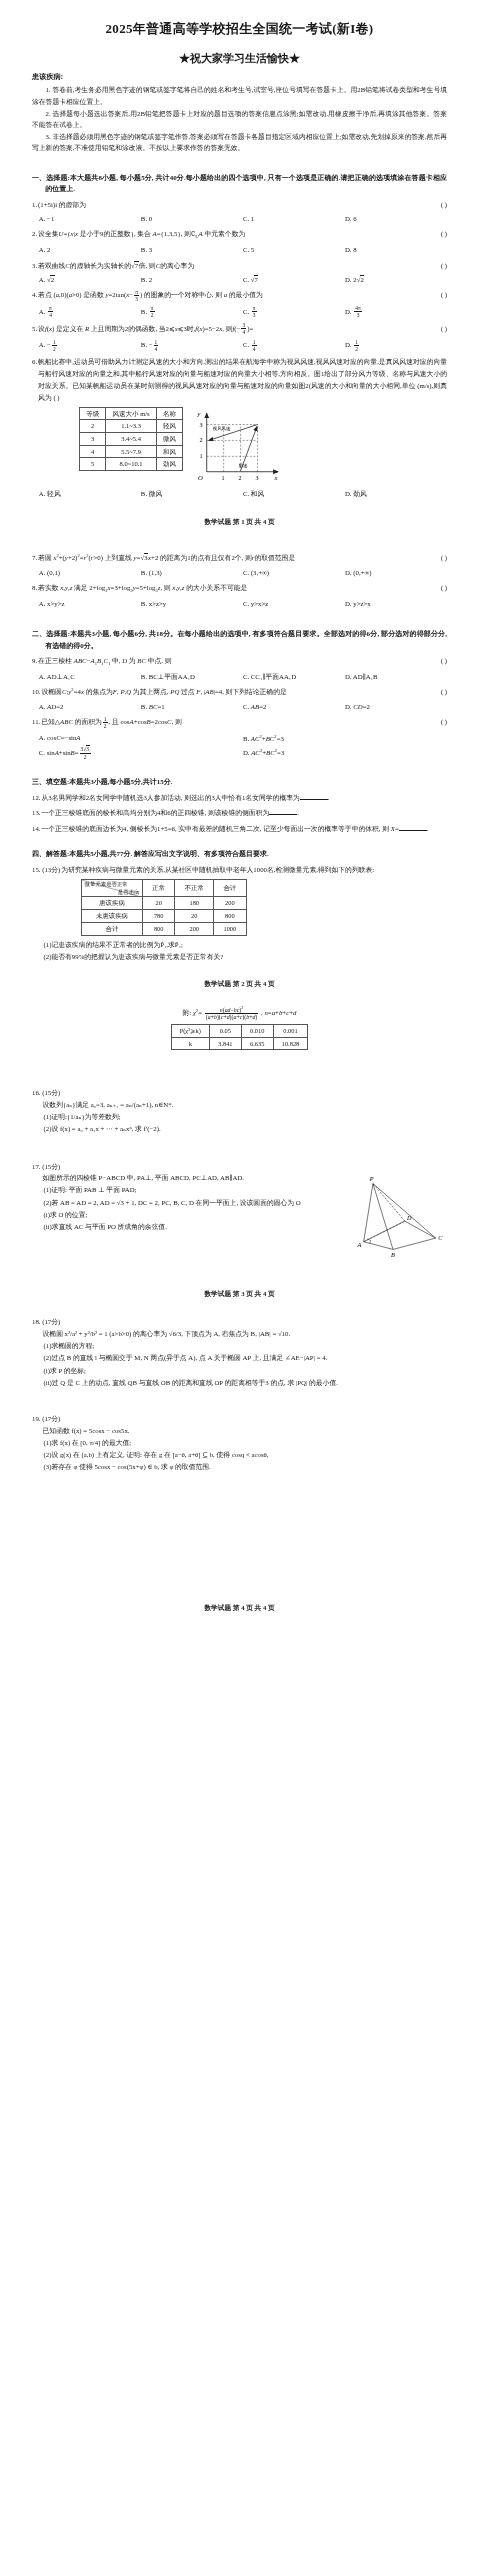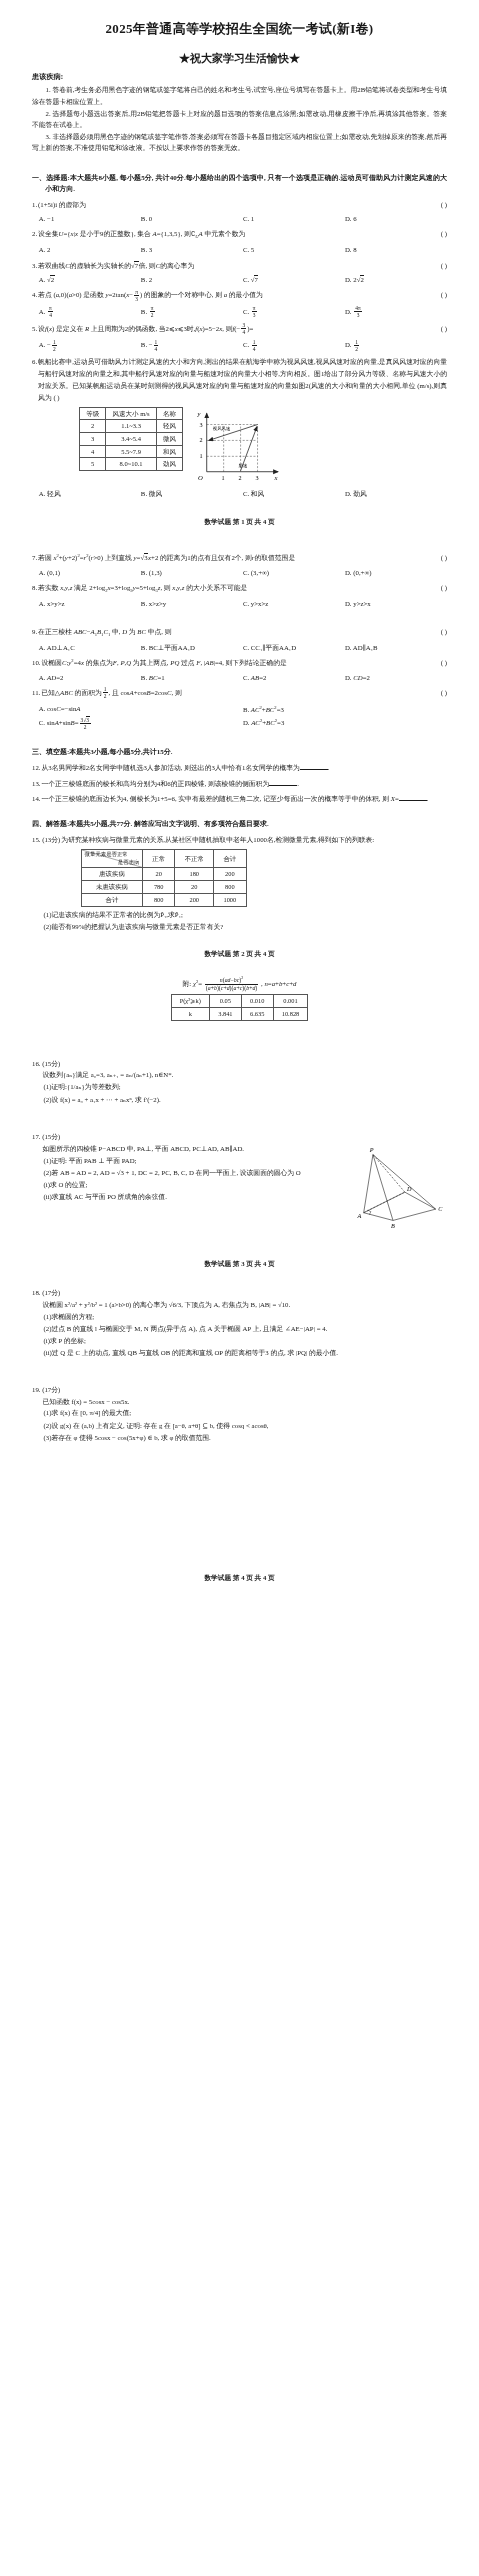--- a/index.html
+++ b/index.html
@@ -166,21 +166,21 @@
 <div class="page">
 
   <h1 class="exam-title">2025年普通高等学校招生全国统一考试(新I卷)</h1>
   <div class="wish-line">★祝大家学习生活愉快★</div>
   <div class="notice-title">患该疾病:</div>
   <div class="notice-item">1. 答卷前,考生务必用黑色字迹的钢笔或签字笔将自己的姓名和考生号,试室号,座位号填写在答题卡上。用2B铅笔将试卷类型和考生号填涂在答题卡相应位置上。</div>
   <div class="notice-item">2. 选择题每小题选出答案后,用2B铅笔把答题卡上对应的题目选项的答案信息点涂黑;如需改动,用橡皮擦干净后,再填涂其他答案。答案不能答在试卷上。</div>
   <div class="notice-item">3. 非选择题必须用黑色字迹的钢笔或签字笔作答,答案必须写在答题卡各题目指定区域内相应位置上;如需改动,先划掉原来的答案,然后再写上新的答案,不准使用铅笔和涂改液。不按以上要求作答的答案无效。</div>
 
   <div style="height:11.3px"></div>
-  <div class="section-head">一、选择题:本大题共8小题, 每小题5分, 共计40分.每小题给出的四个选项中, 只有一个选项是正确的.运动员可借助风力计测定风速的大小和方向.</div>
+  <div class="section-head">一、选择题:本大题共8小题, 每小题5分, 共计40分.每小题给出的四个选项中, 只有一个选项是正确的.请把正确的选项填涂在答题卡相应的位置上.</div>
 
   <div class="q">
     <div class="q-stem">
       <span class="q-num">1.</span>
       <span class="q-text">(1+5i)i 的虚部为</span>
       <span class="q-paren">(    )</span>
     </div>
     <div class="opts">
       <span class="opt">A. −1</span>
       <span class="opt">B. 0</span>
@@ -382,20 +382,21 @@
     </div>
     <div class="opts">
       <span class="opt">A. x&gt;y&gt;z</span>
       <span class="opt">B. x&gt;z&gt;y</span>
       <span class="opt">C. y&gt;x&gt;z</span>
       <span class="opt">D. y&gt;z&gt;x</span>
     </div>
   </div>
 
   <div style="height:11.3px"></div>
+  <div class="section-head">二、选择题:本题共3小题, 每小题6分, 共18分。在每小题给出的选项中, 有多项符合题目要求。全部选对的得6分, 部分选对的得部分分, 有选错的得0分。</div>
 
   <div class="q">
     <div class="q-stem">
       <span class="q-num">9.</span>
       <span class="q-text">在正三棱柱 <span class="it">ABC</span>−<span class="it">A</span><sub>1</sub><span class="it">B</span><sub>1</sub><span class="it">C</span><sub>1</sub> 中, <span class="it">D</span> 为 <span class="it">BC</span> 中点, 则</span>
       <span class="q-paren">(    )</span>
     </div>
     <div class="opts">
       <span class="opt">A. AD⊥A₁C</span>
       <span class="opt">B. BC⊥平面AA₁D</span>

